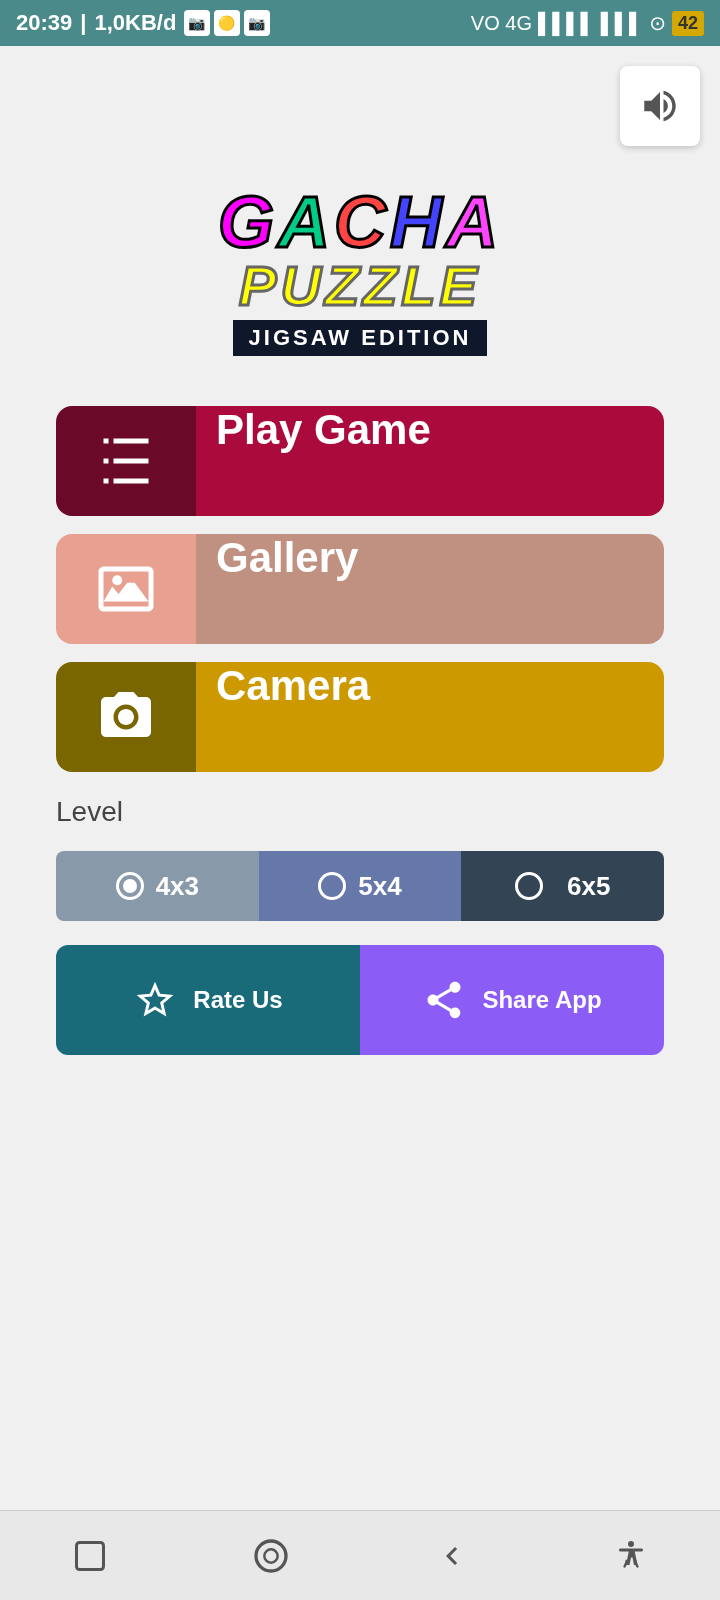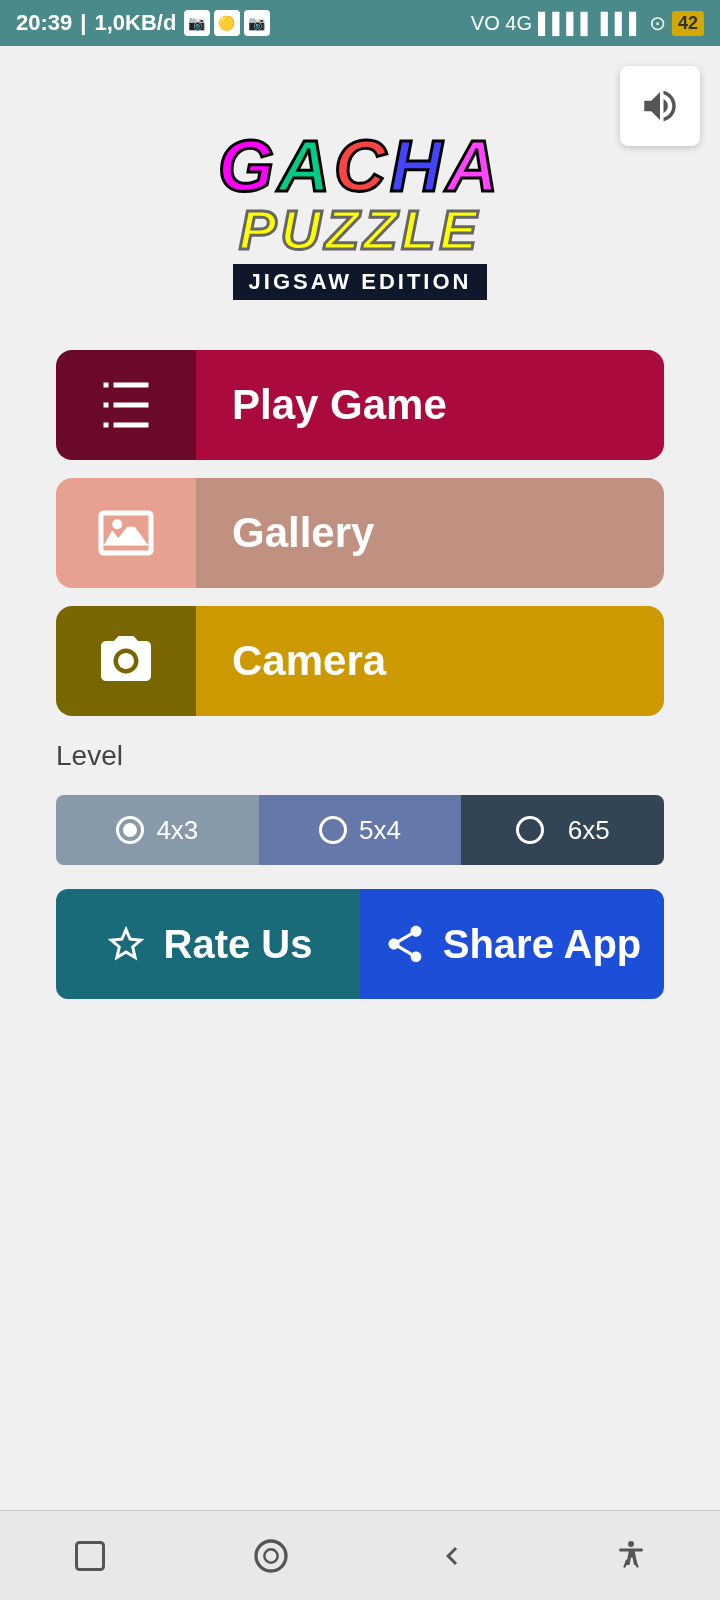--- a/index.html
+++ b/index.html
@@ -91,21 +91,21 @@
       cursor: pointer;
       box-shadow: 0 2px 6px rgba(0,0,0,0.2);
     }
     .sound-button svg {
       width: 42px;
       height: 42px;
     }
 
     
     .logo-area {
-      margin-top: 64px;
+      margin-top: 120px;
       margin-bottom: 50px;
       text-align: center;
     }
 
     .logo-gacha {
       font-size: 72px;
       font-weight: 900;
       letter-spacing: 4px;
       line-height: 1;
       font-style: italic;
@@ -167,22 +167,21 @@
       height: 100%;
       display: flex;
       align-items: center;
       justify-content: center;
       flex-shrink: 0;
     }
 
     .btn-label-area {
       flex: 1;
       display: flex;
-      align-items: center;
-      padding-left: 36px;
+      padding-left: 20px;
       height: 100%;
     }
 
     .btn-label {
       font-size: 42px;
       font-weight: bold;
       color: white;
     }
 
     
@@ -219,21 +218,21 @@
     .level-option {
       flex: 1;
       height: 70px;
       display: flex;
       align-items: center;
       justify-content: center;
       gap: 12px;
       cursor: pointer;
       border: none;
       font-size: 26px;
-      font-weight: normal;
+      font-weight: bold;
       color: white;
     }
 
     .level-option:nth-child(1) { background: #8899aa; }
     .level-option:nth-child(2) { background: #6677aa; }
     .level-option:nth-child(3) { background: #334455; gap: 24px; }
 
     .radio-circle {
       width: 28px;
       height: 28px;
@@ -267,31 +266,31 @@
       border: none;
       display: flex;
       align-items: center;
       justify-content: center;
       gap: 16px;
       cursor: pointer;
     }
 
     .share-btn {
       flex: 1;
-      background: #1d4ed8;
+      background: #8b5cf6;
       border: none;
       display: flex;
       align-items: center;
       justify-content: center;
       gap: 16px;
       cursor: pointer;
     }
 
     .bottom-btn-label {
-      font-size: 40px;
+      font-size: 24px;
       font-weight: bold;
       color: white;
     }
 
     
     .nav-bar {
       height: 90px;
       background: #e8e8e8;
       display: flex;
       align-items: center;

